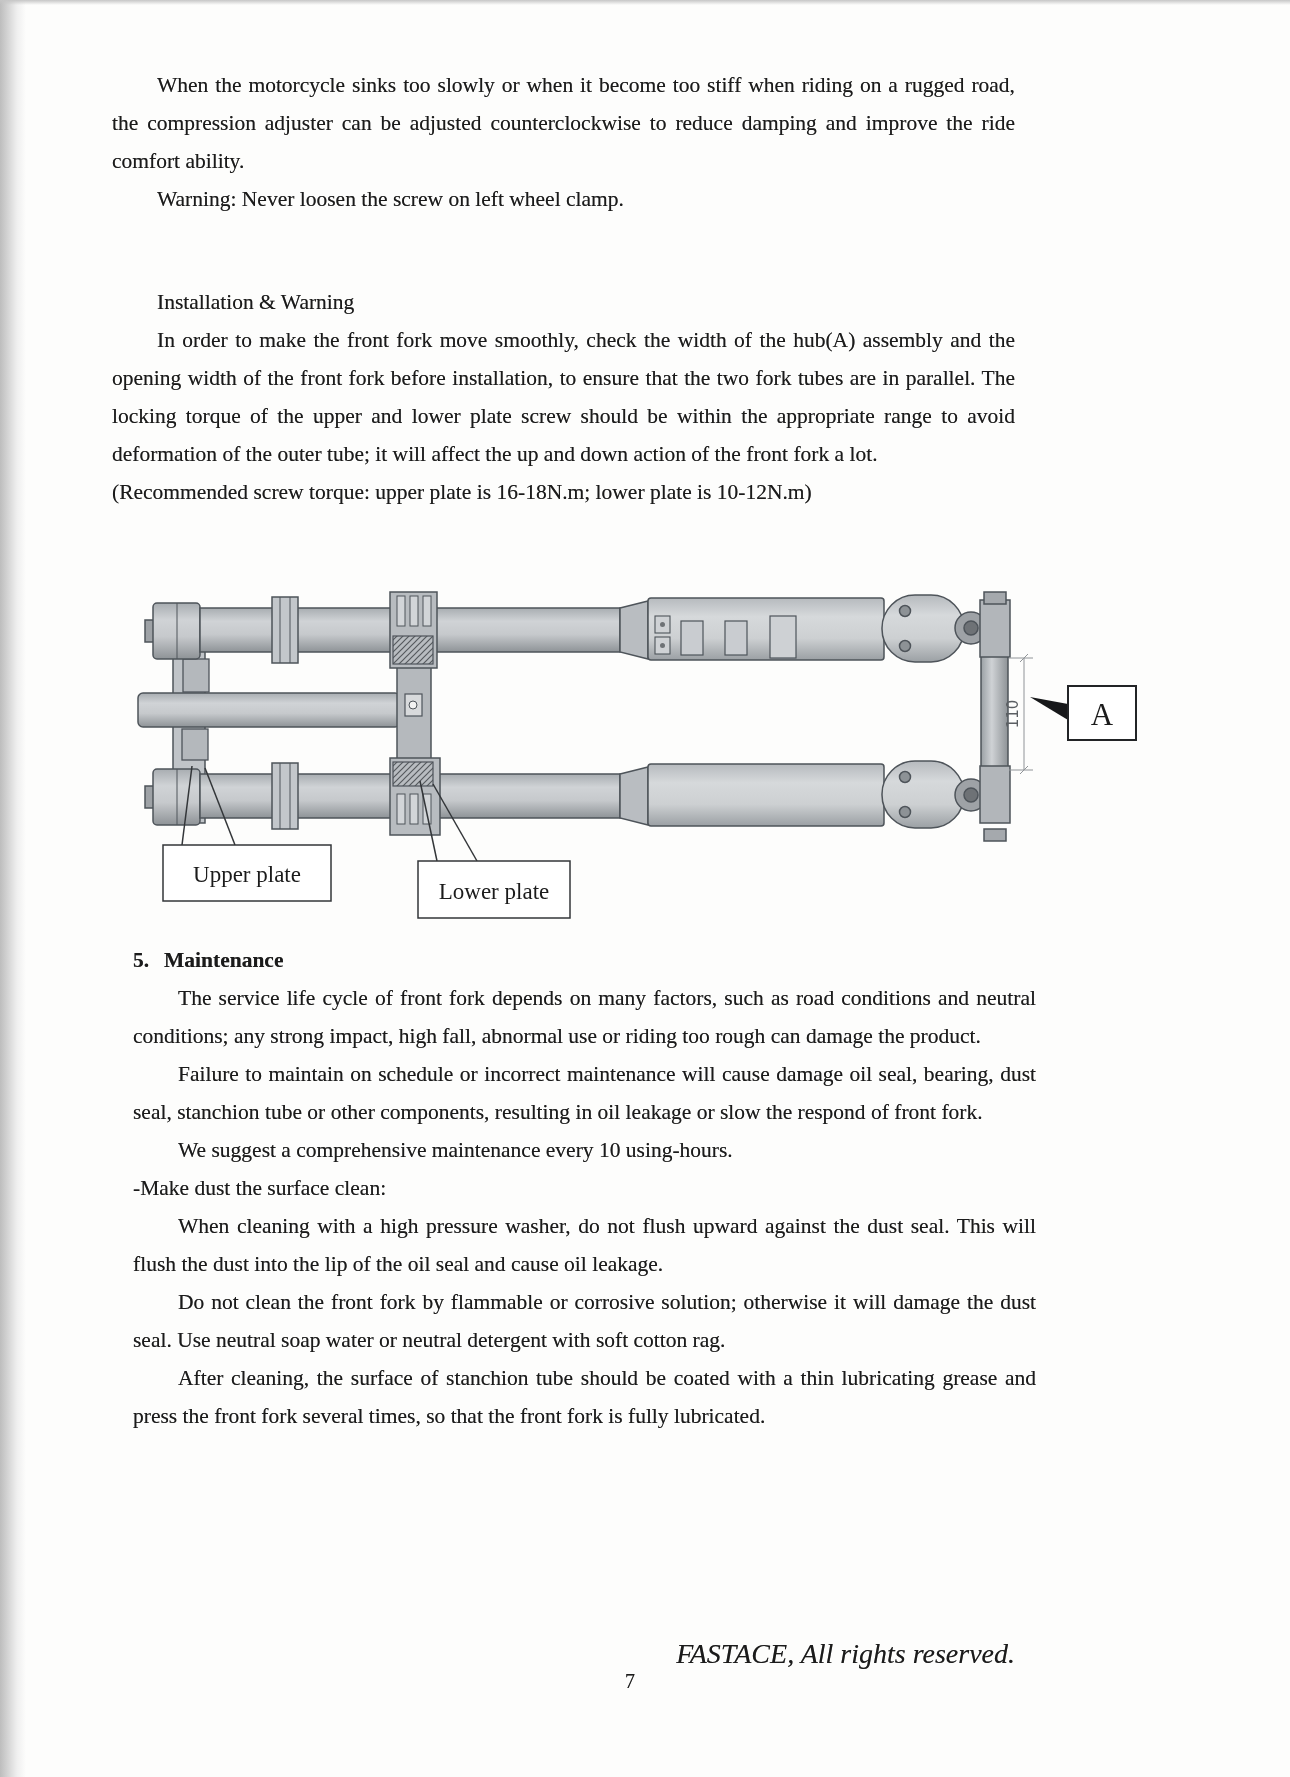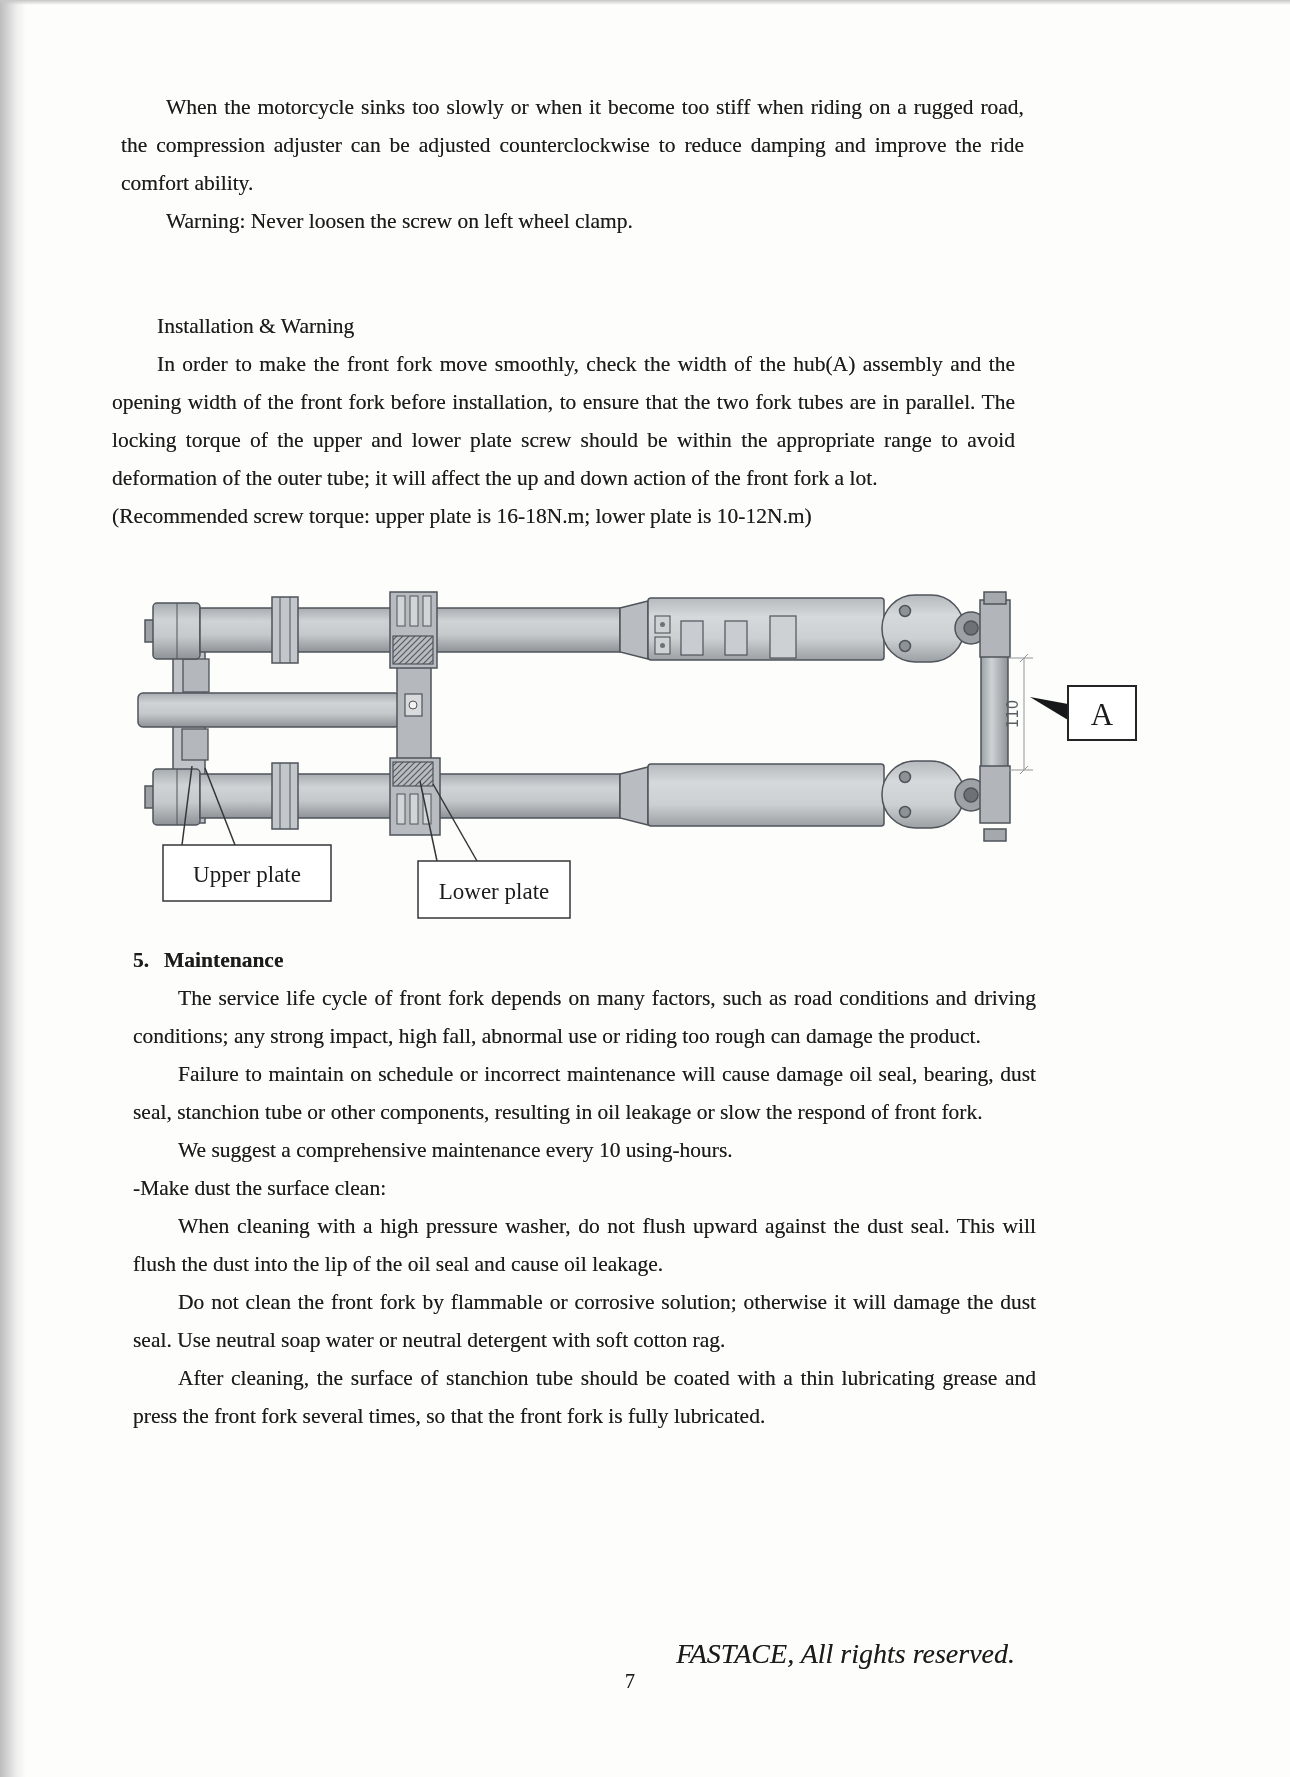--- a/index.html
+++ b/index.html
@@ -25,22 +25,22 @@
   }
   .textblock{
     position:absolute;left:112px;width:903px;
     font-size:21.5px;line-height:38px;
     text-shadow:0 0 .5px rgba(20,20,20,.55);
   }
   .textblock p{margin:0;text-align:justify;}
   p.indent{text-indent:45px;}
   p.noindent{text-indent:0;}
   .bold{font-weight:normal;}
-  .blk-intro{top:88px;margin-left:9px;}
-  .blk-install{top:283px;margin-top:24px;}
+  .blk-intro{top:66px;}
+  .blk-install{top:283px;}
   .blk-maint{top:941px;margin-left:21px;}
   .h-num{display:inline-block;width:31px;font-weight:bold;}
   .h-word{font-weight:bold;}
   .diagram{
     position:absolute;left:125px;top:518px;width:1030px;height:412px;
   }
   .footer{
     position:absolute;right:275px;top:1638px;
     font-size:28px;font-style:italic;
     text-shadow:0 0 .5px rgba(20,20,20,.5);
@@ -189,21 +189,21 @@
     <g>
       <line x1="312" y1="343" x2="295" y2="263" stroke="#333639" stroke-width="1.5"></line>
       <line x1="352" y1="343" x2="308" y2="266" stroke="#333639" stroke-width="1.5"></line>
       <rect x="293" y="343" width="152" height="57" fill="#ffffff" stroke="#333639" stroke-width="1.5"></rect>
       <text x="369" y="381" text-anchor="middle" font-family="Liberation Serif, DejaVu Serif, serif" font-size="23" fill="#1b1b1b">Lower plate</text>
     </g>
   </svg>
 
   <div class="textblock blk-maint">
     <p class="noindent"><span class="h-num">5.</span><span class="h-word">Maintenance</span></p>
-    <p class="indent">The service life cycle of front fork depends on many factors, such as road conditions and driving conditions; any strong impact, high fall, abnormal use or riding too rough can damage the product.</p>
+    <p class="indent">The service life cycle of front fork depends on many factors, such as road conditions and neutral conditions; any strong impact, high fall, abnormal use or riding too rough can damage the product.</p>
     <p class="indent">Failure to maintain on schedule or incorrect maintenance will cause damage oil seal, bearing, dust seal, stanchion tube or other components, resulting in oil leakage or slow the respond of front fork.</p>
     <p class="indent">We suggest a comprehensive maintenance every 10 using-hours.</p>
     <p class="noindent">-Make dust the surface clean:</p>
     <p class="indent">When cleaning with a high pressure washer, do not flush upward against the dust seal. This will flush the dust into the lip of the oil seal and cause oil leakage.</p>
     <p class="indent">Do not clean the front fork by flammable or corrosive solution; otherwise it will damage the dust seal. Use neutral soap water or neutral detergent with soft cotton rag.</p>
     <p class="indent">After cleaning, the surface of stanchion tube should be coated with a thin lubricating grease and press the front fork several times, so that the front fork is fully lubricated.</p>
   </div>
 
   <div class="footer">FASTACE, All rights reserved.</div>
   <div class="pagenum">7</div>

